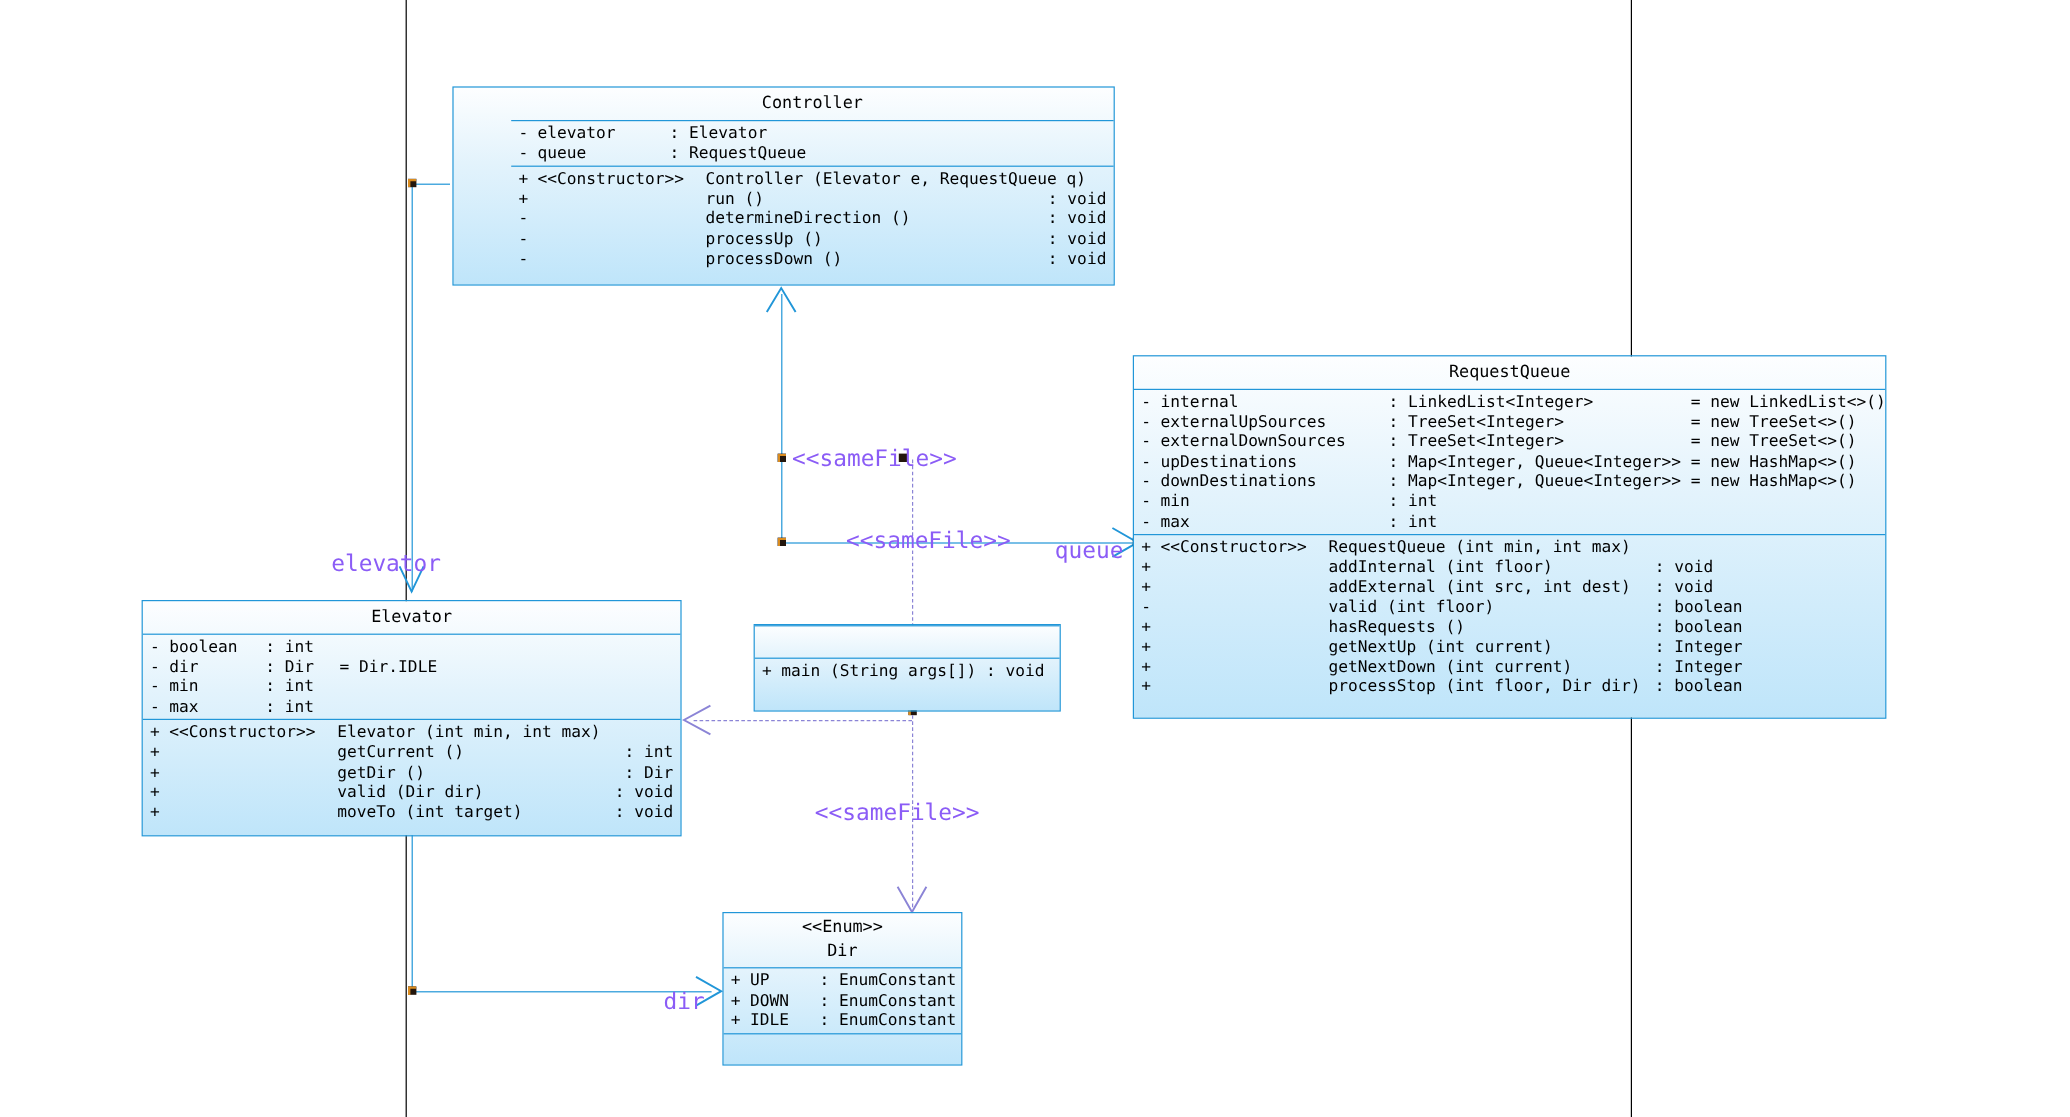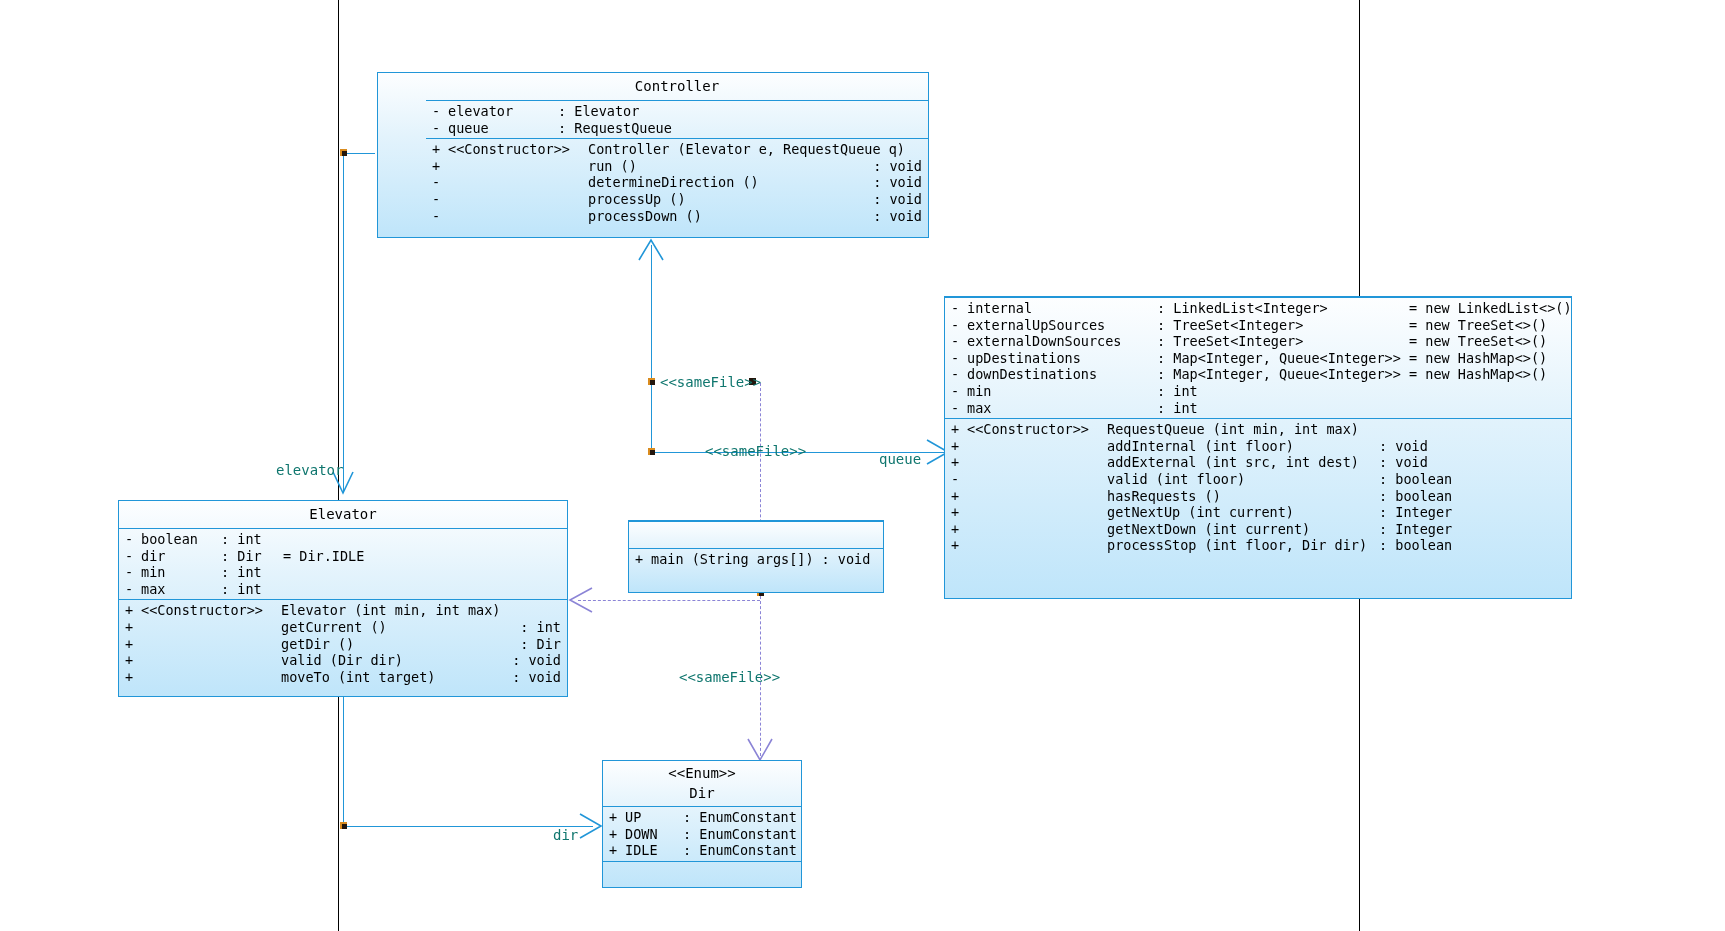--- a/index.html
+++ b/index.html
@@ -48,21 +48,21 @@
 
   
   .ln{position:absolute;background:#2196d8;}
   .ln.h{height:1px;}
   .ln.v{width:1px;}
   .dash-v{position:absolute;width:0;border-left:1px dashed #8b84d6;}
   .dash-h{position:absolute;height:0;border-top:1px dashed #8b84d6;}
   .sq{position:absolute;width:7px;height:7px;background:#23160c;}
   .sq.amber{background:#23160c;box-shadow:2px 2px 0 0 #d98b1e inset;}
   .edge-label{
-    position:absolute;font-size:14px;line-height:15px;color:#0f766e;
+    position:absolute;font-size:19px;line-height:15px;color:#8b5cf6;
     white-space:pre;background:transparent;
   }
   svg.arrow{position:absolute;overflow:visible;}
 </style>
 </head>
 <body>
 
 <div id="canvas">
 
   <div class="margin-line" style="left:338px;"></div>
@@ -165,20 +165,21 @@
         <span class="c-vis">-</span>
         <span class="c-stereo" style="width:140px;display:inline-block"></span>
         <span class="c-name">processDown ()</span>
         <span class="spacer"></span>
         <span class="c-type">: void</span>
       </div>
     </div>
   </div>
 
   <div class="uml-class" style="left:944px;top:296px;width:628px;height:303px;">
+    <div class="uml-name">RequestQueue</div>
     <div class="uml-sep"></div>
     <div class="uml-compartment">
       <div class="uml-row">
         <span class="c-vis">-</span>
         <span class="c-name" style="width:190px;display:inline-block">internal</span>
         <span class="c-type" style="width:252px;display:inline-block">: LinkedList&lt;Integer&gt;</span>
         <span class="c-init">= new LinkedList&lt;&gt;()</span>
       </div>
       <div class="uml-row">
         <span class="c-vis">-</span>

